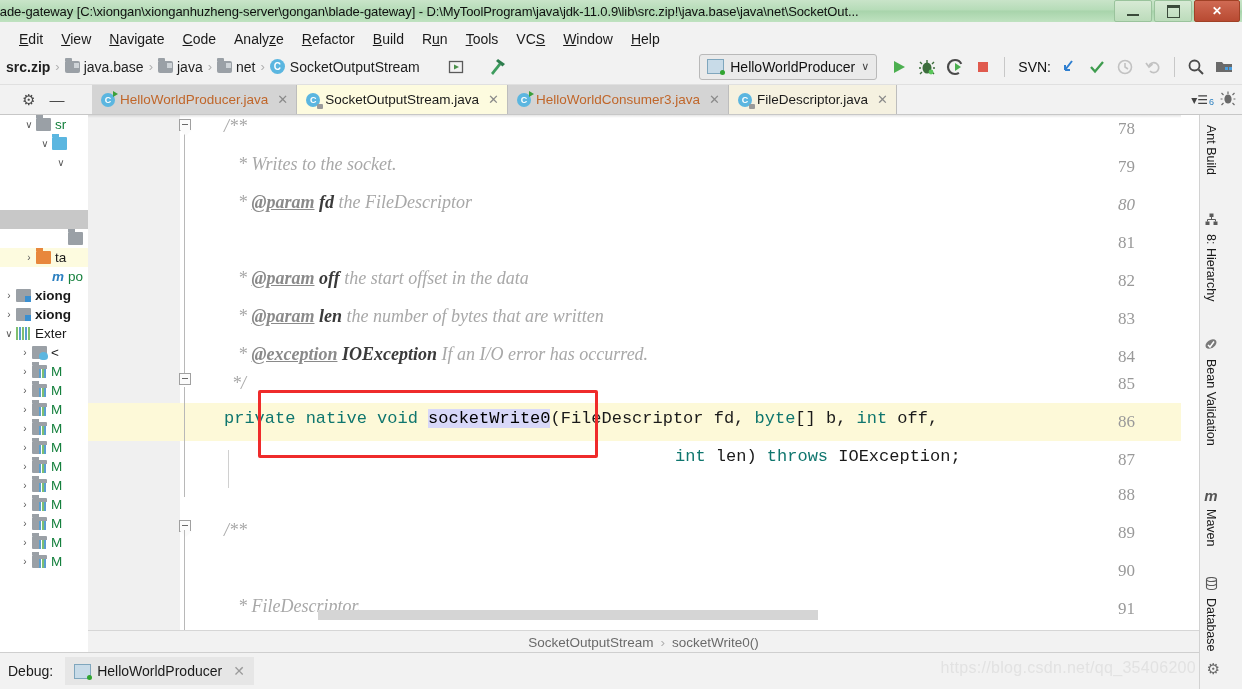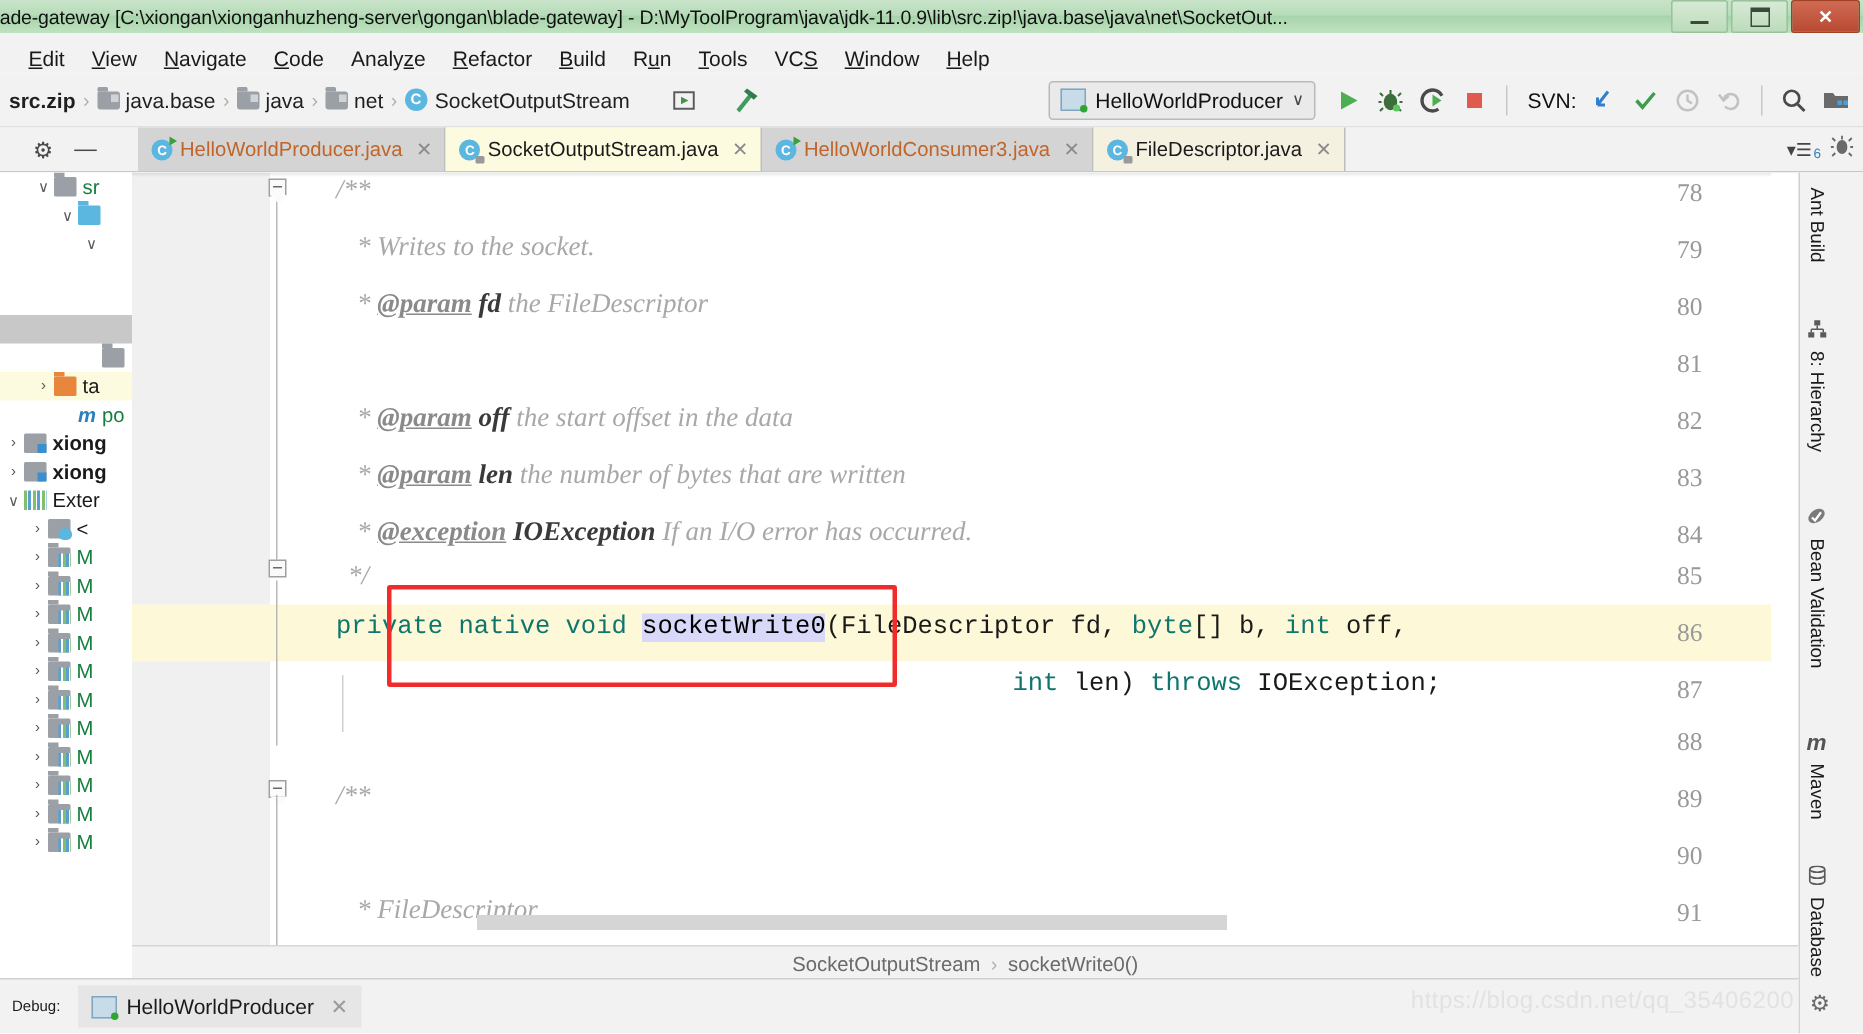--- a/index.html
+++ b/index.html
@@ -252,21 +252,21 @@
   }
   .editor-crumb .sepc { color: #b0b0b0; margin: 0 7px; }
 
   
   .debugbar {
     position: absolute; left: 0; top: 652px; width: 1199px; height: 37px;
     background: #f2f2f2; border-top: 1px solid #cfcfcf;
     display: flex; align-items: center;
     box-sizing: border-box; padding-left: 8px;
   }
-  .debug-label { font-size: 10px; color: #1a1a1a; margin-right: 12px; }
+  .debug-label { font-size: 14px; color: #1a1a1a; margin-right: 12px; }
   .debug-tab {
     display: flex; align-items: center; gap: 6px;
     background: #e6e6e6; height: 28px; padding: 0 9px;
     font-size: 14px; color: #1a1a1a;
   }
   .watermark {
     position: absolute; right: 46px; top: 659px;
     font-size: 16px; color: #e2e2e2; letter-spacing: 0.3px;
     font-family: "Liberation Sans", sans-serif;
   }
@@ -561,21 +561,21 @@
         </div>
     </div>
 
     <div class="editor">
       <div class="gutter"></div>
 
       <div class="row-hl" style="top:288px;height:38px;"></div>
 
       <div class="gutter-line" style="top:4px;">78</div>
       <div class="gutter-line" style="top:42px;">79</div>
-      <div class="gutter-line" style="top:80px;">80</div>
+      <div class="gutter-line" style="top:80px;font-style:italic;">80</div>
       <div class="gutter-line" style="top:118px;">81</div>
       <div class="gutter-line" style="top:156px;">82</div>
       <div class="gutter-line" style="top:194px;">83</div>
       <div class="gutter-line" style="top:232px;">84</div>
       <div class="gutter-line" style="top:259px;">85</div>
       <div class="gutter-line" style="top:297px;">86</div>
       <div class="gutter-line" style="top:335px;">87</div>
       <div class="gutter-line" style="top:370px;">88</div>
       <div class="gutter-line" style="top:408px;">89</div>
       <div class="gutter-line" style="top:446px;">90</div>

